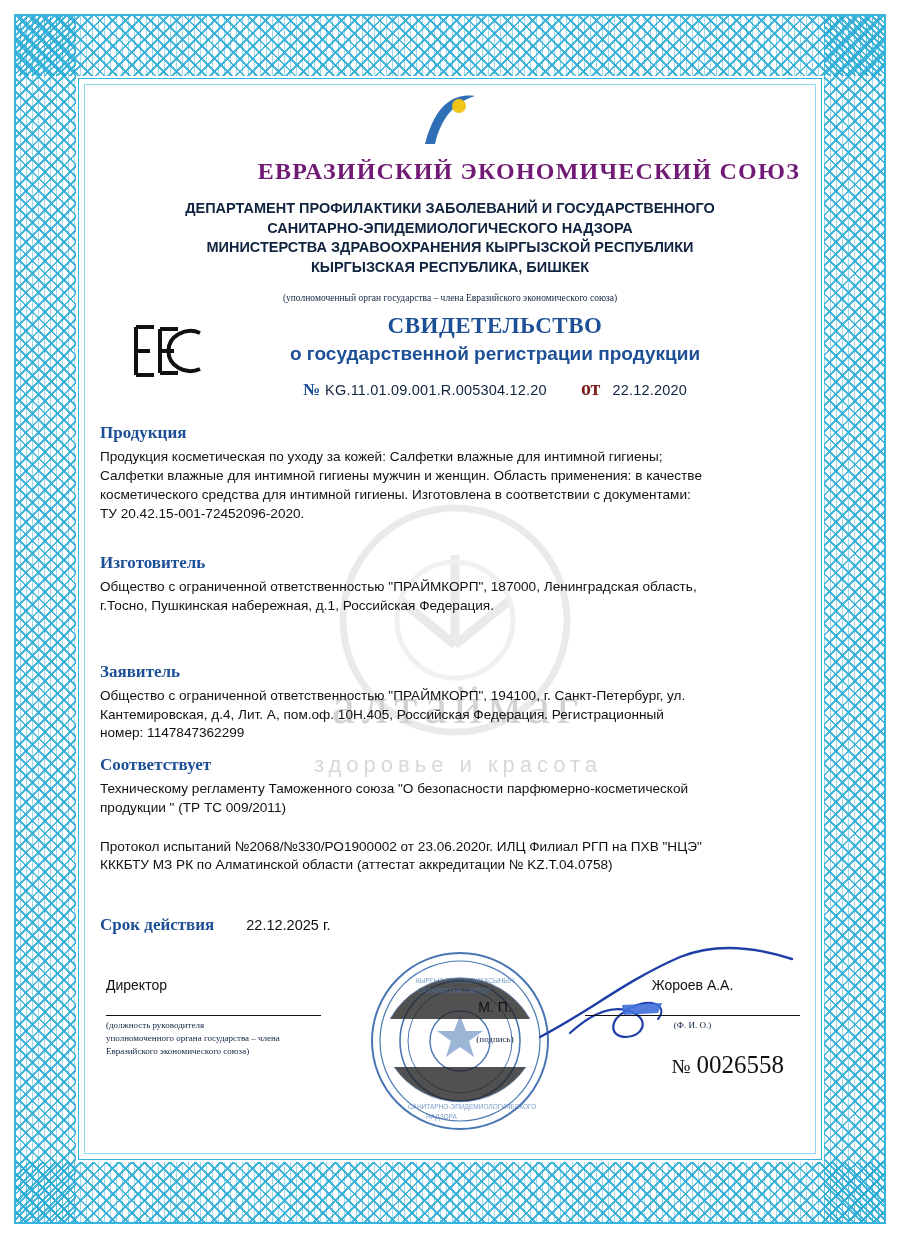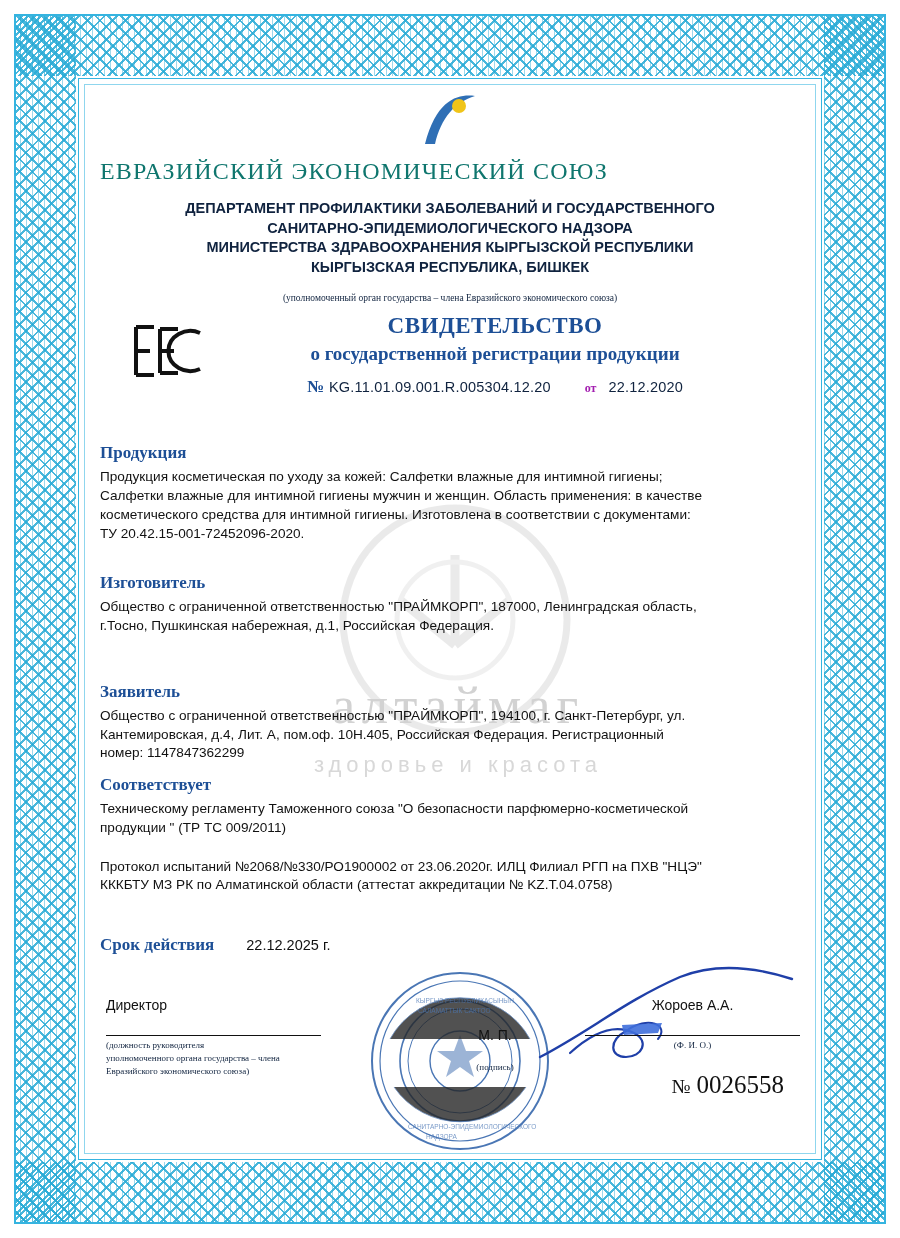--- a/index.html
+++ b/index.html
@@ -104,24 +104,24 @@
     position: absolute;
     left: 100px;
     top: 92px;
     width: 700px;
   }
   .eaeu-mark {
     text-align: center;
     margin-bottom: 2px;
   }
   .title-union {
-    text-align: left;
-    color: #0f766e;
-    font-family: "Liberation Serif", serif;
-    font-weight: normal;
+    text-align: right;
+    color: #701a75;
+    font-family: "Liberation Serif", serif;
+    font-weight: bold;
     font-size: 24px;
     letter-spacing: 1.2px;
     margin-top: 6px;
   }
   .dept-block {
     text-align: center;
     color: #10233f;
     font-weight: bold;
     font-size: 14.5px;
     line-height: 1.35;
@@ -150,21 +150,21 @@
   }
   .cert-title .l1 {
     color: #1d4f96;
     font-family: "Liberation Serif", serif;
     font-weight: bold;
     font-size: 23px;
     letter-spacing: .5px;
   }
   .cert-title .l2 {
     color: #1d4f96;
-    font-family: Liberation Serif, serif;
+    font-family: Liberation Sans, sans-serif;
     font-weight: bold;
     font-size: 19px;
     margin-top: 4px;
   }
   .cert-numline {
     padding-left: 90px;
     margin-top: 12px;
     text-align: center;
     font-size: 15px;
     color: #10233f;
@@ -174,29 +174,29 @@
     font-family: "Liberation Serif", serif;
     font-weight: bold;
     font-size: 17px;
     margin-right: 5px;
   }
   .cert-numline .num {
     font-size: 14.5px;
     letter-spacing: .2px;
   }
   .cert-numline .ot {
-    color: #a21caf;
-    font-family: "Liberation Serif", serif;
-    font-weight: bold;
-    font-size: 12px;
+    color: #7f1d1d;
+    font-family: "Liberation Serif", serif;
+    font-weight: bold;
+    font-size: 20px;
     margin-left: 34px;
     margin-right: 12px;
   }
 
-  .section { margin-top: 20px; }
+  .section { }
   .section-title {
     color: #1d4f96;
     font-family: "Liberation Serif", serif;
     font-weight: bold;
     font-size: 17px;
     margin-bottom: 5px;
   }
   .section-body {
     color: #111;
     font-size: 13.6px;
@@ -220,21 +220,21 @@
     font-size: 14.5px;
     color: #111;
   }
 
   .sign-area {
     position: relative;
     margin-top: 42px;
     height: 120px;
   }
   .sign-left { position: absolute; left: 6px; top: 0; width: 215px; }
-  .sign-mid  { position: absolute; left: 300px; top: 8px; width: 190px; text-align: center;}
+  .sign-mid  { position: absolute; left: 300px; top: 0; width: 190px; text-align: center;}
   .sign-right{ position: absolute; right: 0; top: 0; width: 215px; text-align: center;}
   .sign-name {
     font-size: 14px;
     color: #111;
   }
   .sign-rule {
     border-bottom: 1px solid #111;
     height: 22px;
   }
   .sign-caption {

